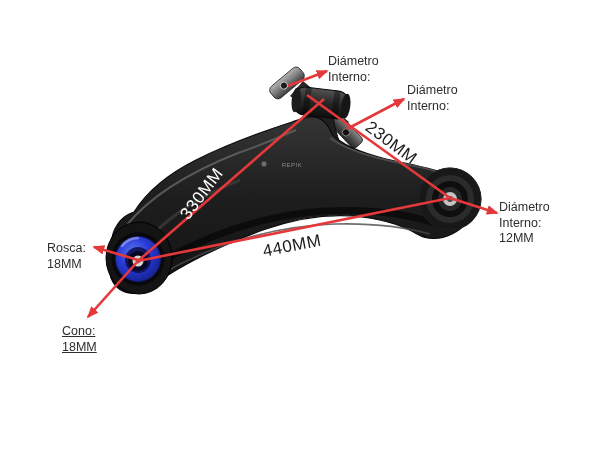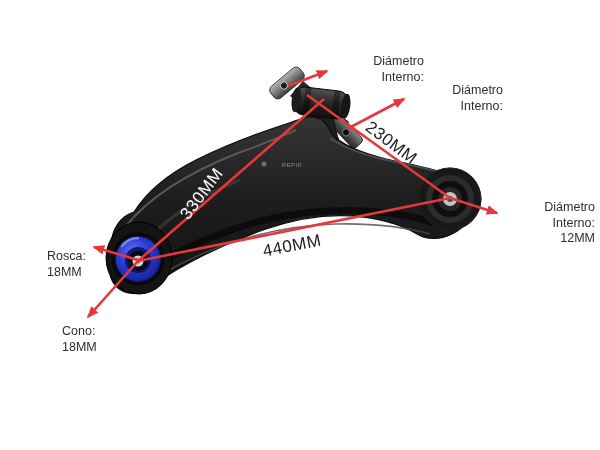--- a/index.html
+++ b/index.html
@@ -5,21 +5,21 @@
   html,body{margin:0;padding:0;background:#fff;}
   .stage{
     position:relative;width:600px;height:450px;background:#ffffff;
     font-family:"Liberation Sans", sans-serif;overflow:hidden;
   }
   .stage svg{position:absolute;left:0;top:0;}
   .callout{
     position:absolute;color:#2e2e2e;font-size:12.5px;line-height:15.5px;
     white-space:nowrap;
   }
-  .callout.centered{text-align:right;width:96px;white-space:normal;}
+  .callout.centered{text-align:left;width:96px;white-space:normal;}
   .callout span{display:block;}
   .meas-text{font-size:17px;letter-spacing:.5px;}
 </style>
 </head>
 <body>
 
 <div class="stage">
 
   <svg width="600" height="450" viewBox="0 0 600 450">
     <defs>
@@ -149,23 +149,23 @@
 
   <div class="callout centered" style="left:407px;top:83px;">
     <span>Diámetro Interno:</span>
   </div>
 
   <div class="callout centered" style="left:499px;top:200px;">
     <span>Diámetro Interno:</span>
     <span>12MM</span>
   </div>
 
-  <div class="callout" style="left:47px;top:249px;">
+  <div class="callout" style="left:47px;top:241px;">
     <span>Rosca:</span>
     <span>18MM</span>
   </div>
 
-  <div class="callout" style="left:62px;top:324px;">
+  <div class="callout" style="left:62px;top:324px;text-decoration:underline;">
     <span>Cono:</span>
     <span>18MM</span>
   </div>
 
 </div>
 
 </body></html>

